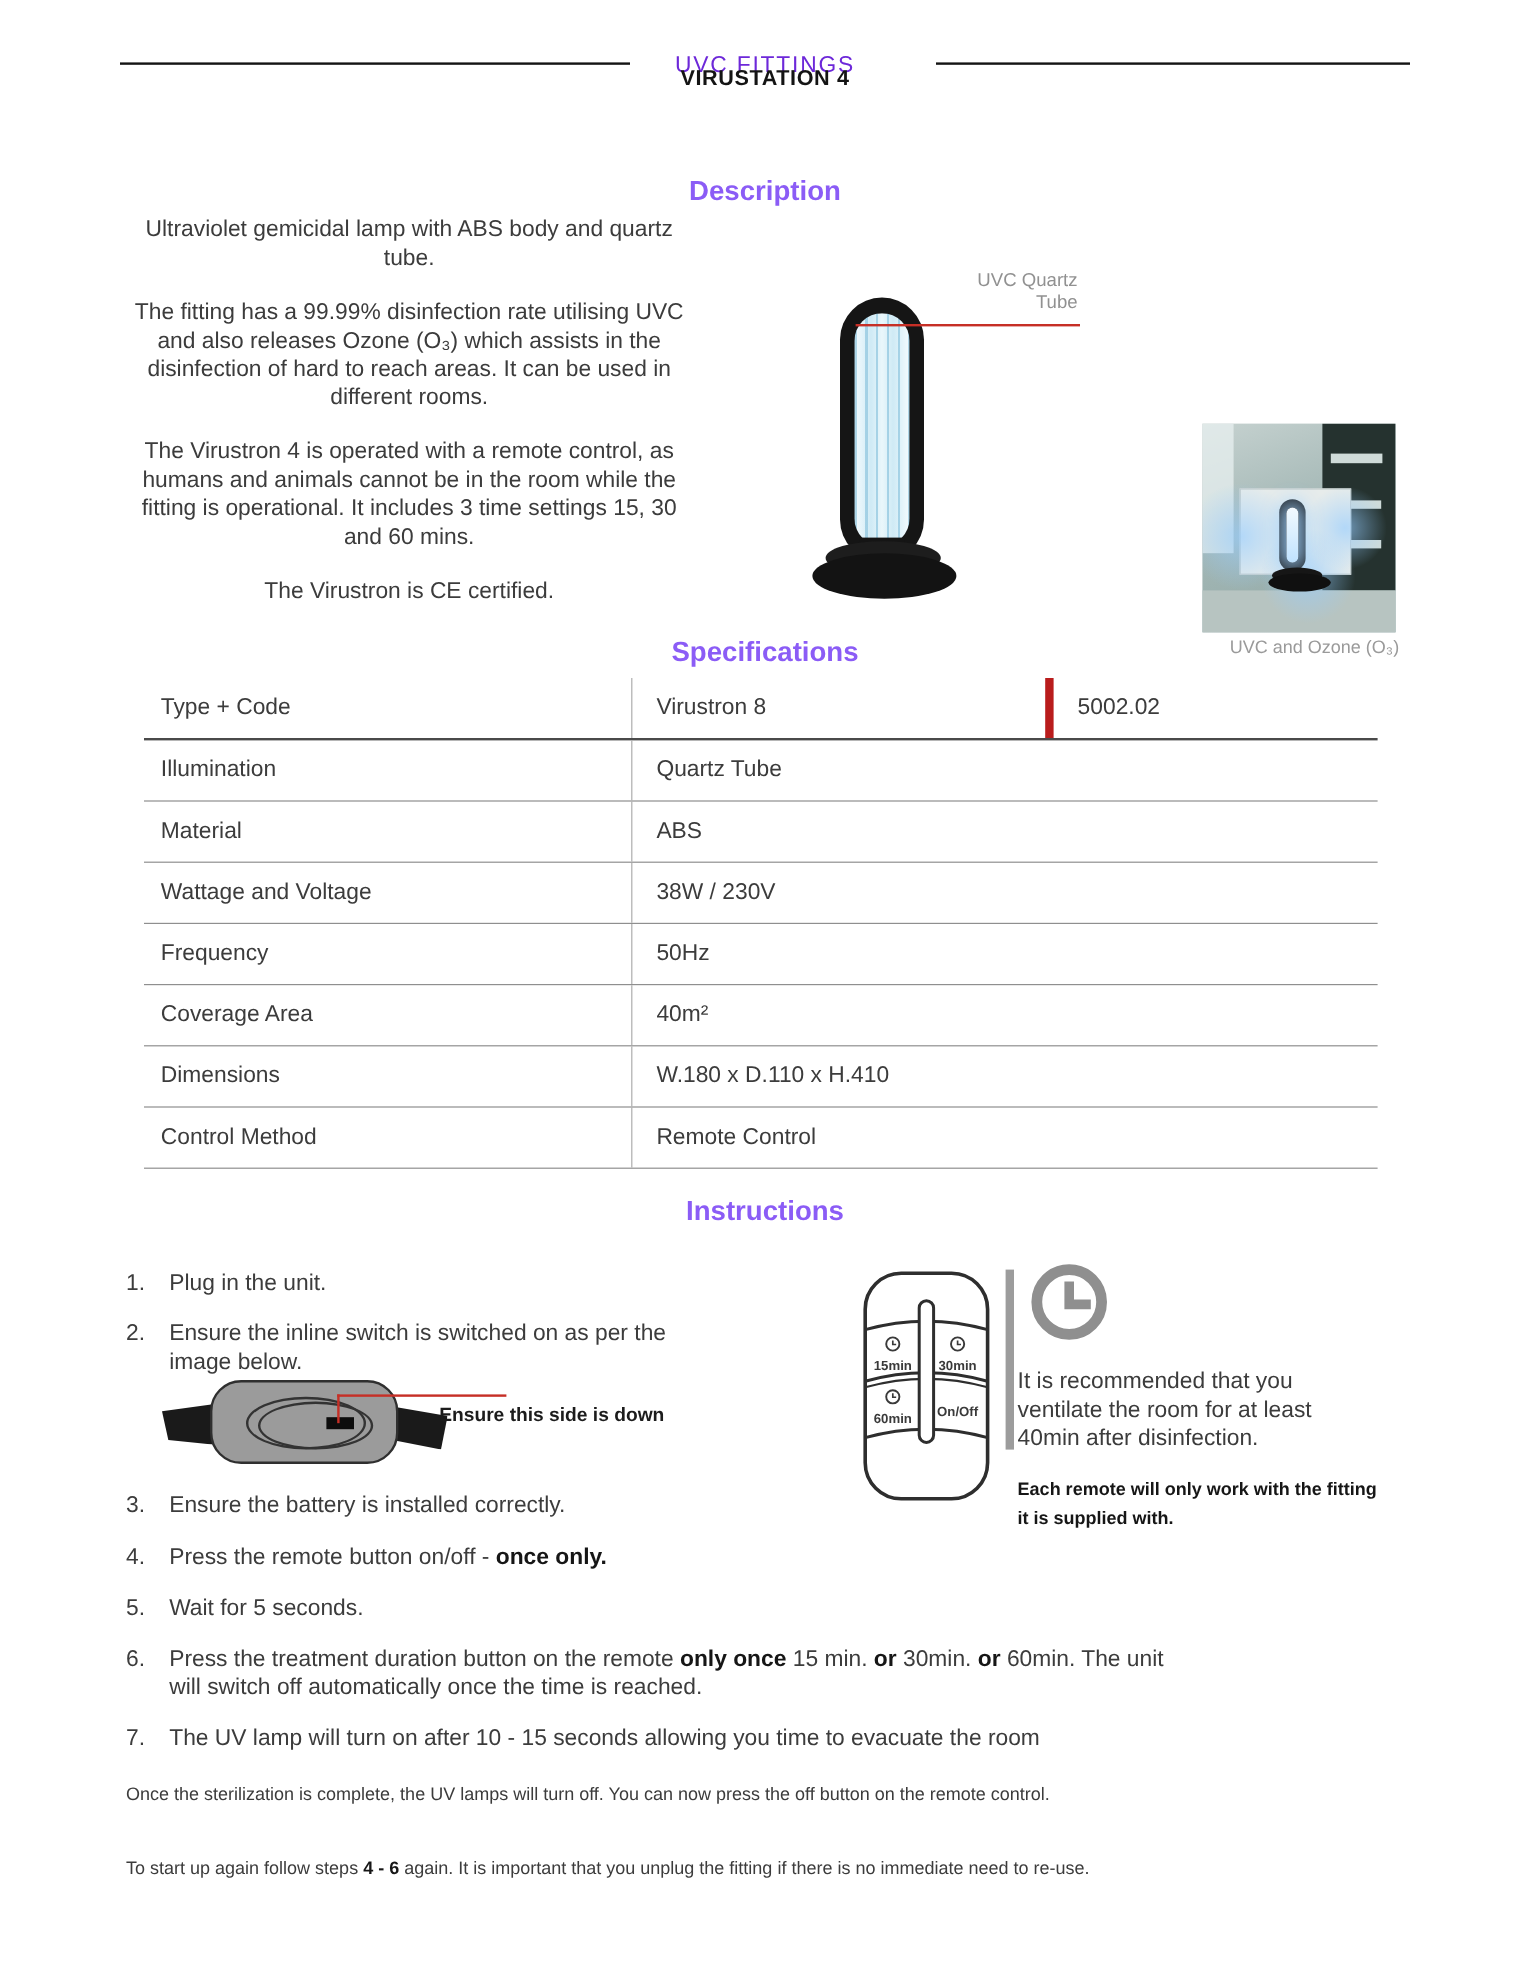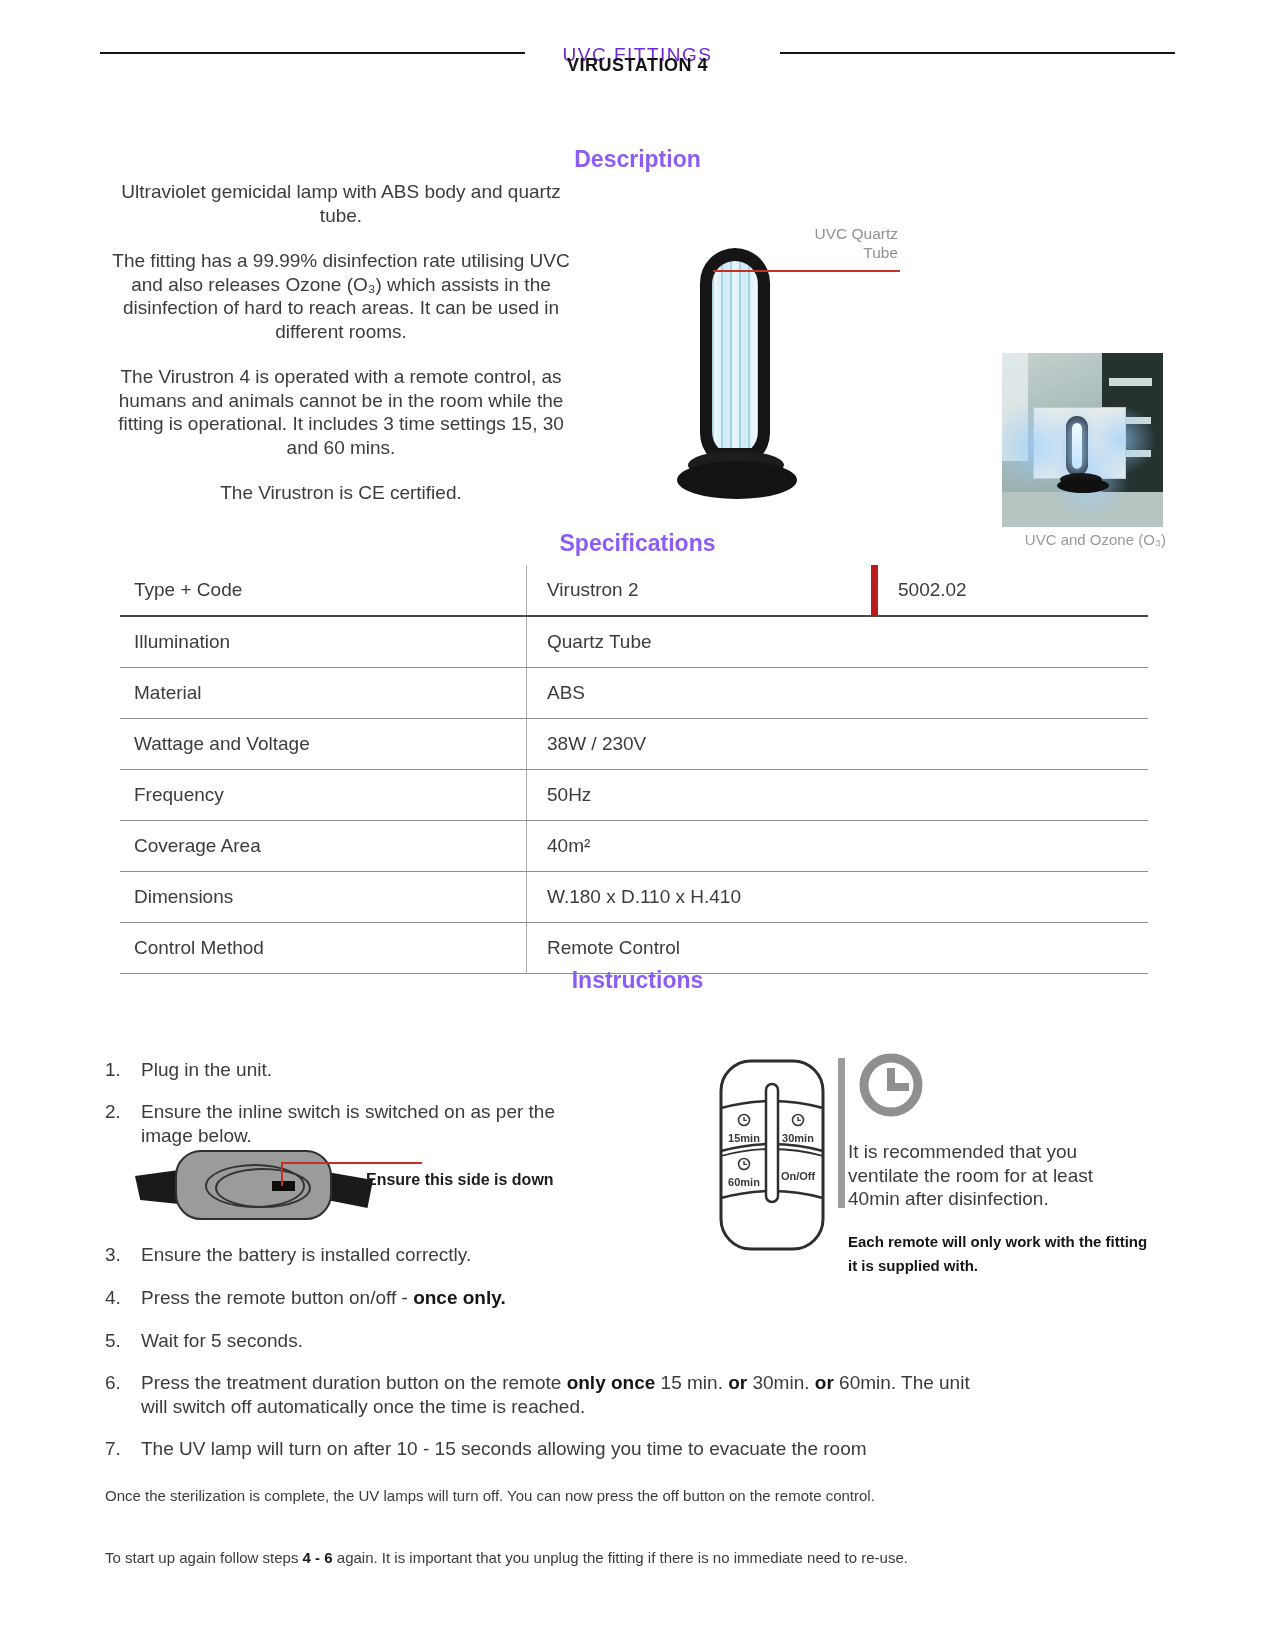--- a/index.html
+++ b/index.html
@@ -126,21 +126,21 @@
     <div class="ph ph-lamptube"></div>
     <div class="ph ph-base1"></div>
     <div class="ph ph-base2"></div>
   </div>
   <div class="abs photo-cap">UVC and Ozone (O₃)</div>
 
   <div class="abs center h2" style="top:530px">Specifications</div>
   <div class="abs spec-table">
     <div class="spec-row first">
       <div class="spec-cell spec-label">Type + Code</div>
-      <div class="spec-cell spec-value">Virustron 2</div>
+      <div class="spec-cell spec-value">Virustron 8</div>
       <div class="spec-cell spec-value2">5002.02</div>
     </div>
     <div class="spec-row">
       <div class="spec-cell spec-label">Illumination</div>
       <div class="spec-cell spec-value">Quartz Tube</div>
     </div>
     <div class="spec-row">
       <div class="spec-cell spec-label">Material</div>
       <div class="spec-cell spec-value">ABS</div>
     </div>
@@ -159,21 +159,21 @@
     <div class="spec-row">
       <div class="spec-cell spec-label">Dimensions</div>
       <div class="spec-cell spec-value">W.180 x D.110 x H.410</div>
     </div>
     <div class="spec-row">
       <div class="spec-cell spec-label">Control Method</div>
       <div class="spec-cell spec-value">Remote Control</div>
     </div>
   </div>
 
-  <div class="abs center h2" style="top:967px">Instructions</div>
+  <div class="abs center h2" style="top:996px">Instructions</div>
 
   <div class="li" style="top:1058px">
     <span class="num">1.</span>
     <span class="txt"><span>Plug in the unit.</span></span>
   </div>
   <div class="li" style="top:1100px">
     <span class="num">2.</span>
     <span class="txt"><span>Ensure the inline switch is switched on as per the image below.</span></span>
   </div>
 

